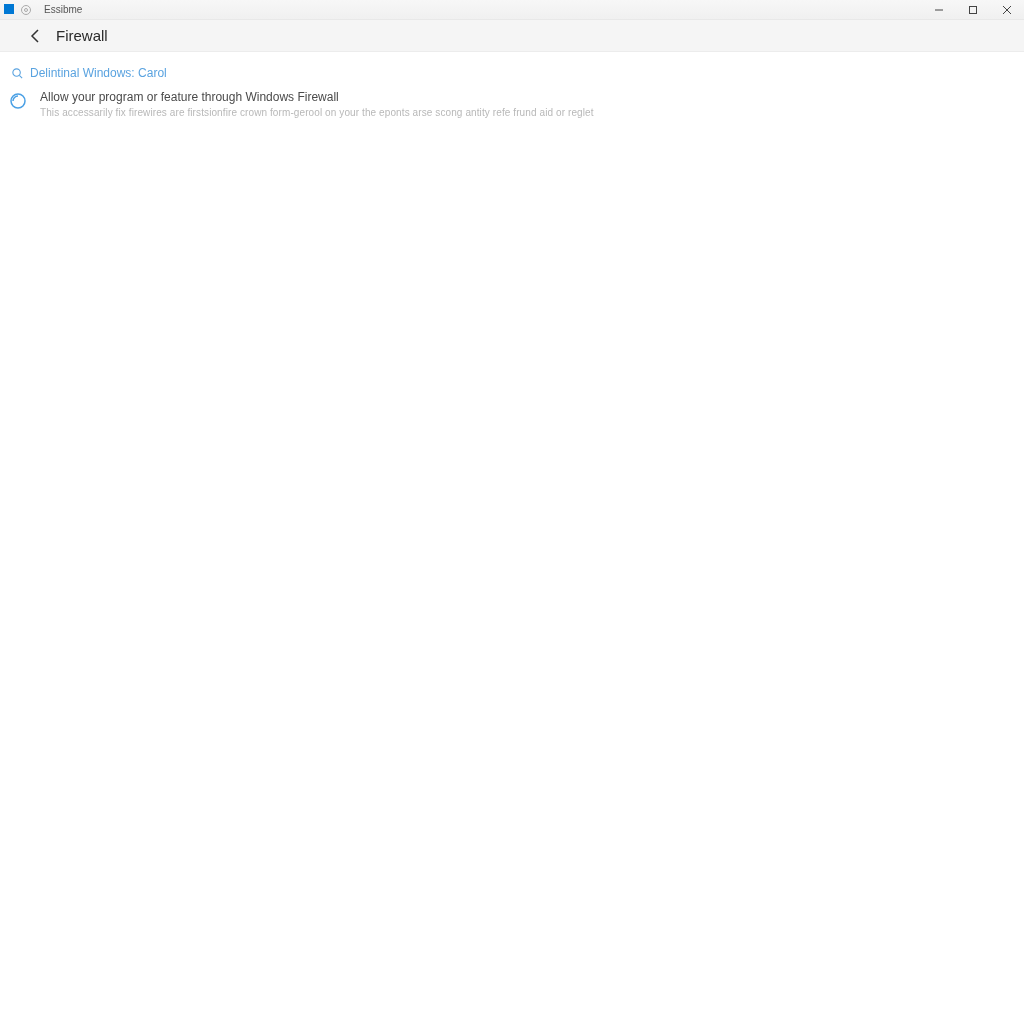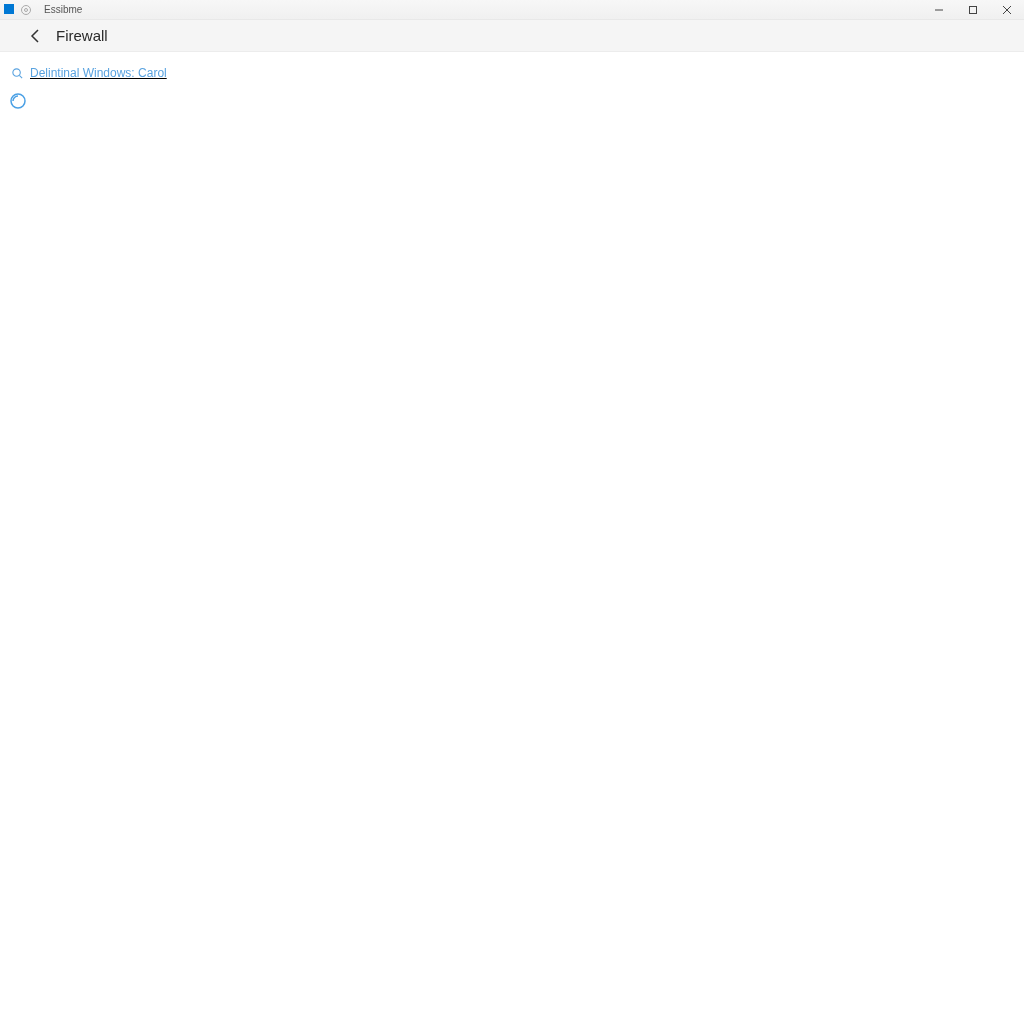--- a/index.html
+++ b/index.html
@@ -101,21 +101,20 @@
     }
     .content {
       padding: 14px 8px 0 8px;
     }
     .link-row {
       display: flex;
       align-items: center;
       gap: 6px;
       margin-bottom: 10px;
       margin-left: 2px;
-      text-decoration: underline;
     }
     .link-icon {
       width: 14px;
       height: 14px;
       display: flex;
       align-items: center;
       justify-content: center;
     }
     .link-icon svg {
       width: 13px;
@@ -222,15 +221,19 @@
     <span class="link-text">Delintinal Windows: Carol</span>
   </div>
 
   <div class="section-row">
     <div class="section-icon">
       <svg viewBox="0 0 18 18">
           <circle cx="9" cy="9" r="7"></circle>
           <path d="M9 4 A5 5 0 0 0 4 9"></path>
         </svg>
     </div>
+    <div class="section-text">
+      <div class="section-title">Allow your program or feature through Windows Firewall</div>
+      <div class="section-desc">This accessarily fix firewires are firstsionfire crown form-gerool on your the eponts arse scong antity refe frund aid or reglet</div>
+    </div>
   </div>
 
 </div>
 
 </body></html>

